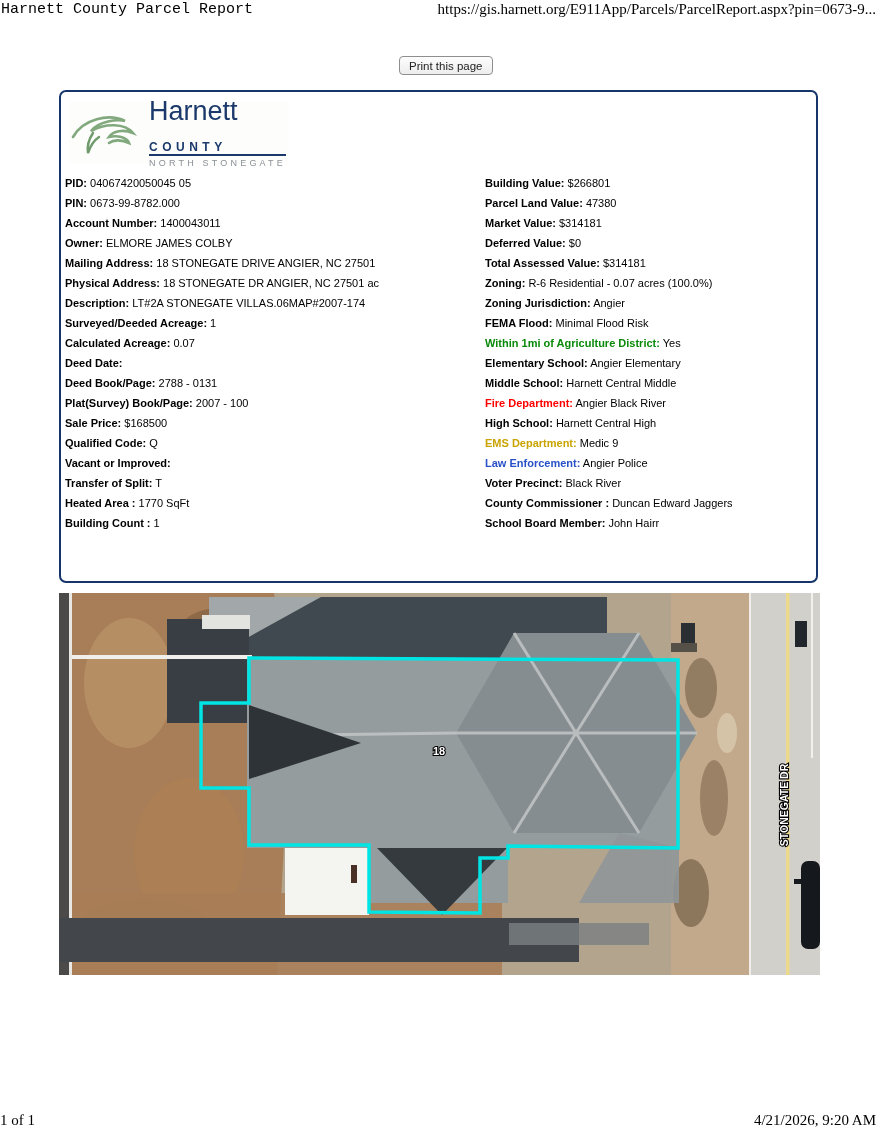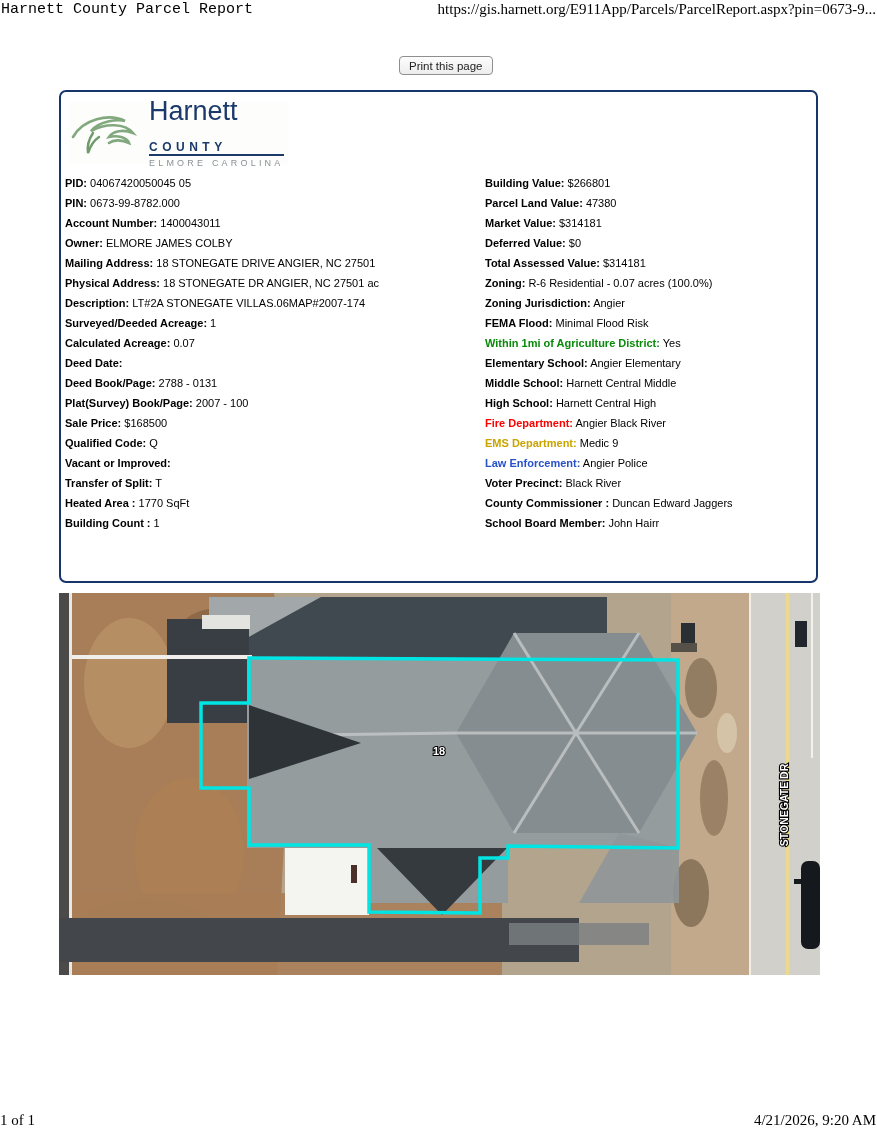--- a/index.html
+++ b/index.html
@@ -71,21 +71,21 @@
 <div class="report-box">
 
   <div class="logo">
     <svg class="logo-swoosh" viewBox="0 0 78 52">
       <path d="M4 30 C14 12, 40 6, 56 14 C48 12, 30 14, 22 24 C36 16, 56 16, 64 26 C54 22, 44 24, 40 30 C48 28, 58 30, 60 36 C52 32, 44 33, 40 36" fill="none" stroke="#82a97e" stroke-width="2.6" stroke-linecap="round"></path>
       <path d="M24 26 C20 32, 18 40, 19 46 C21 40, 24 34, 30 30" fill="none" stroke="#6f9a6b" stroke-width="2.4" stroke-linecap="round"></path>
     </svg>
     <div class="logo-text">
       <div class="logo-harnett">Harnett</div>
       <div class="logo-county">COUNTY</div>
-      <div class="logo-state">ELMORE CAROLINA</div>
+      <div class="logo-state">NORTH STONEGATE</div>
     </div>
   </div>
 
 
   <div class="col left" id="left-col">
       <div class="frow"><span class="lbl">PID:</span><span class="val"> 04067420050045 05</span></div>
       <div class="frow"><span class="lbl">PIN:</span><span class="val"> 0673-99-8782.000</span></div>
       <div class="frow"><span class="lbl">Account Number:</span><span class="val"> 1400043011</span></div>
       <div class="frow"><span class="lbl">Owner:</span><span class="val"> ELMORE JAMES COLBY</span></div>
       <div class="frow"><span class="lbl">Mailing Address:</span><span class="val"> 18 STONEGATE DRIVE ANGIER, NC 27501</span></div>
@@ -108,22 +108,22 @@
       <div class="frow"><span class="lbl">Parcel Land Value:</span><span class="val"> 47380</span></div>
       <div class="frow"><span class="lbl">Market Value:</span><span class="val"> $314181</span></div>
       <div class="frow"><span class="lbl">Deferred Value:</span><span class="val"> $0</span></div>
       <div class="frow"><span class="lbl">Total Assessed Value:</span><span class="val"> $314181</span></div>
       <div class="frow"><span class="lbl">Zoning:</span><span class="val"> R-6 Residential - 0.07 acres (100.0%)</span></div>
       <div class="frow"><span class="lbl">Zoning Jurisdiction:</span><span class="val"> Angier</span></div>
       <div class="frow"><span class="lbl">FEMA Flood:</span><span class="val"> Minimal Flood Risk</span></div>
       <div class="frow"><span class="lbl" style="color: rgb(10, 138, 10);">Within 1mi of Agriculture District:</span><span class="val"> Yes</span></div>
       <div class="frow"><span class="lbl">Elementary School:</span><span class="val"> Angier Elementary</span></div>
       <div class="frow"><span class="lbl">Middle School:</span><span class="val"> Harnett Central Middle</span></div>
+      <div class="frow"><span class="lbl" style="color: rgb(255, 0, 0);">Fire Department:</span><span class="val"> Angier Black River</span></div>
       <div class="frow"><span class="lbl">High School:</span><span class="val"> Harnett Central High</span></div>
-      <div class="frow"><span class="lbl" style="color: rgb(255, 0, 0);">Fire Department:</span><span class="val"> Angier Black River</span></div>
       <div class="frow"><span class="lbl" style="color: rgb(201, 164, 0);">EMS Department:</span><span class="val"> Medic 9</span></div>
       <div class="frow"><span class="lbl" style="color: rgb(40, 80, 200);">Law Enforcement:</span><span class="val"> Angier Police</span></div>
       <div class="frow"><span class="lbl">Voter Precinct:</span><span class="val"> Black River</span></div>
       <div class="frow"><span class="lbl">County Commissioner :</span><span class="val"> Duncan Edward Jaggers</span></div>
       <div class="frow"><span class="lbl">School Board Member:</span><span class="val"> John Hairr</span></div>
     </div>
 </div>
 
 <div class="map-wrap">
   <svg width="761" height="382" viewBox="0 0 761 382">

